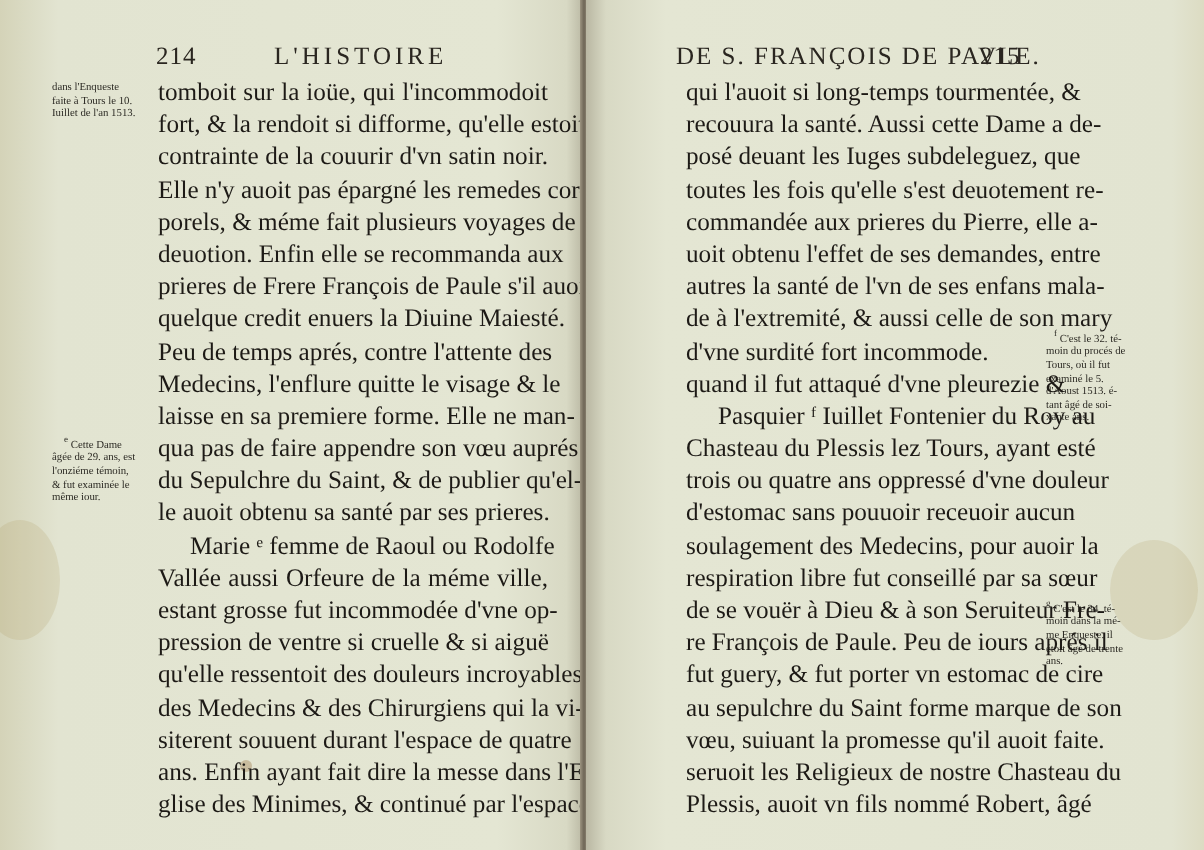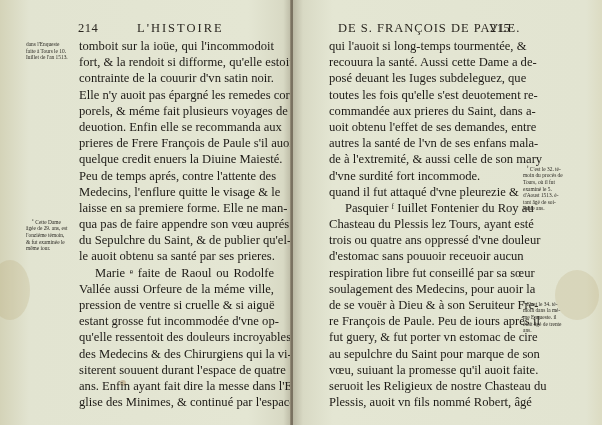--- a/index.html
+++ b/index.html
@@ -74,24 +74,24 @@
       <div class="line">porels, &amp; méme fait plusieurs voyages de</div>
       <div class="line">deuotion. Enfin elle se recommanda aux</div>
       <div class="line">prieres de Frere François de Paule s'il auoit</div>
       <div class="line">quelque credit enuers la Diuine Maiesté.</div>
       <div class="line">Peu de temps aprés, contre l'attente des</div>
       <div class="line">Medecins, l'enflure quitte le visage &amp; le</div>
       <div class="line">laisse en sa premiere forme. Elle ne man-</div>
       <div class="line">qua pas de faire appendre son vœu auprés</div>
       <div class="line">du Sepulchre du Saint, &amp; de publier qu'el-</div>
       <div class="line last">le auoit obtenu sa santé par ses prieres.</div>
-      <div class="line indent">Marie ᵉ faite de Raoul ou Rodolfe</div>
+      <div class="line indent">Marie ᵉ femme de Raoul ou Rodolfe</div>
       <div class="line">Vallée aussi Orfeure de la méme ville,</div>
+      <div class="line">estant grosse fut incommodée d'vne op-</div>
       <div class="line">pression de ventre si cruelle &amp; si aiguë</div>
-      <div class="line">estant grosse fut incommodée d'vne op-</div>
       <div class="line">qu'elle ressentoit des douleurs incroyables,</div>
       <div class="line">des Medecins &amp; des Chirurgiens qui la vi-</div>
       <div class="line">siterent souuent durant l'espace de quatre</div>
       <div class="line">ans. Enfin ayant fait dire la messe dans l'E-</div>
       <div class="line">glise des Minimes, &amp; continué par l'espace</div>
 
     </div>
   </div>
 
   <div class="gutter"></div>
@@ -113,40 +113,40 @@
     </div>
 
     <div class="note" style="left:230px;top:299px;">
       <div><sup>g</sup> <span>C'est le 34. té-</span></div>
       <div>moin dans la mé-</div>
       <div>me Enqueste. il</div>
       <div>étoit âgé de trente</div>
       <div>ans.</div>
     </div>
 
-    <div class="text-block" style="left:36px;top:38px;width:185px;">
+    <div class="text-block" style="left:50px;top:38px;width:185px;">
       <div class="line">qui l'auoit si long-temps tourmentée, &amp;</div>
       <div class="line">recouura la santé. Aussi cette Dame a de-</div>
       <div class="line">posé deuant les Iuges subdeleguez, que</div>
       <div class="line">toutes les fois qu'elle s'est deuotement re-</div>
-      <div class="line">commandée aux prieres du Saint, dans a-</div>
+      <div class="line">commandée aux prieres du Pierre, elle a-</div>
       <div class="line">uoit obtenu l'effet de ses demandes, entre</div>
       <div class="line">autres la santé de l'vn de ses enfans mala-</div>
       <div class="line">de à l'extremité, &amp; aussi celle de son mary</div>
       <div class="line last">d'vne surdité fort incommode.</div>
       <div class="line">quand il fut attaqué d'vne pleurezie &amp;</div>
       <div class="line indent">Pasquier ᶠ Iuillet Fontenier du Roy au</div>
       <div class="line">Chasteau du Plessis lez Tours, ayant esté</div>
       <div class="line">trois ou quatre ans oppressé d'vne douleur</div>
       <div class="line">d'estomac sans pouuoir receuoir aucun</div>
+      <div class="line">soulagement des Medecins, pour auoir la</div>
       <div class="line">respiration libre fut conseillé par sa sœur</div>
-      <div class="line">soulagement des Medecins, pour auoir la</div>
       <div class="line">de se vouër à Dieu &amp; à son Seruiteur Fre-</div>
       <div class="line">re François de Paule. Peu de iours aprés il</div>
       <div class="line">fut guery, &amp; fut porter vn estomac de cire</div>
-      <div class="line">au sepulchre du Saint pour marque de son</div>
+      <div class="line">au sepulchre du Saint forme marque de son</div>
       <div class="line last">vœu, suiuant la promesse qu'il auoit faite.</div>
       <div class="line">seruoit les Religieux de nostre Chasteau du</div>
       <div class="line">Plessis, auoit vn fils nommé Robert, âgé</div>
 
     </div>
   </div>
 </div>
 
 </body></html>

